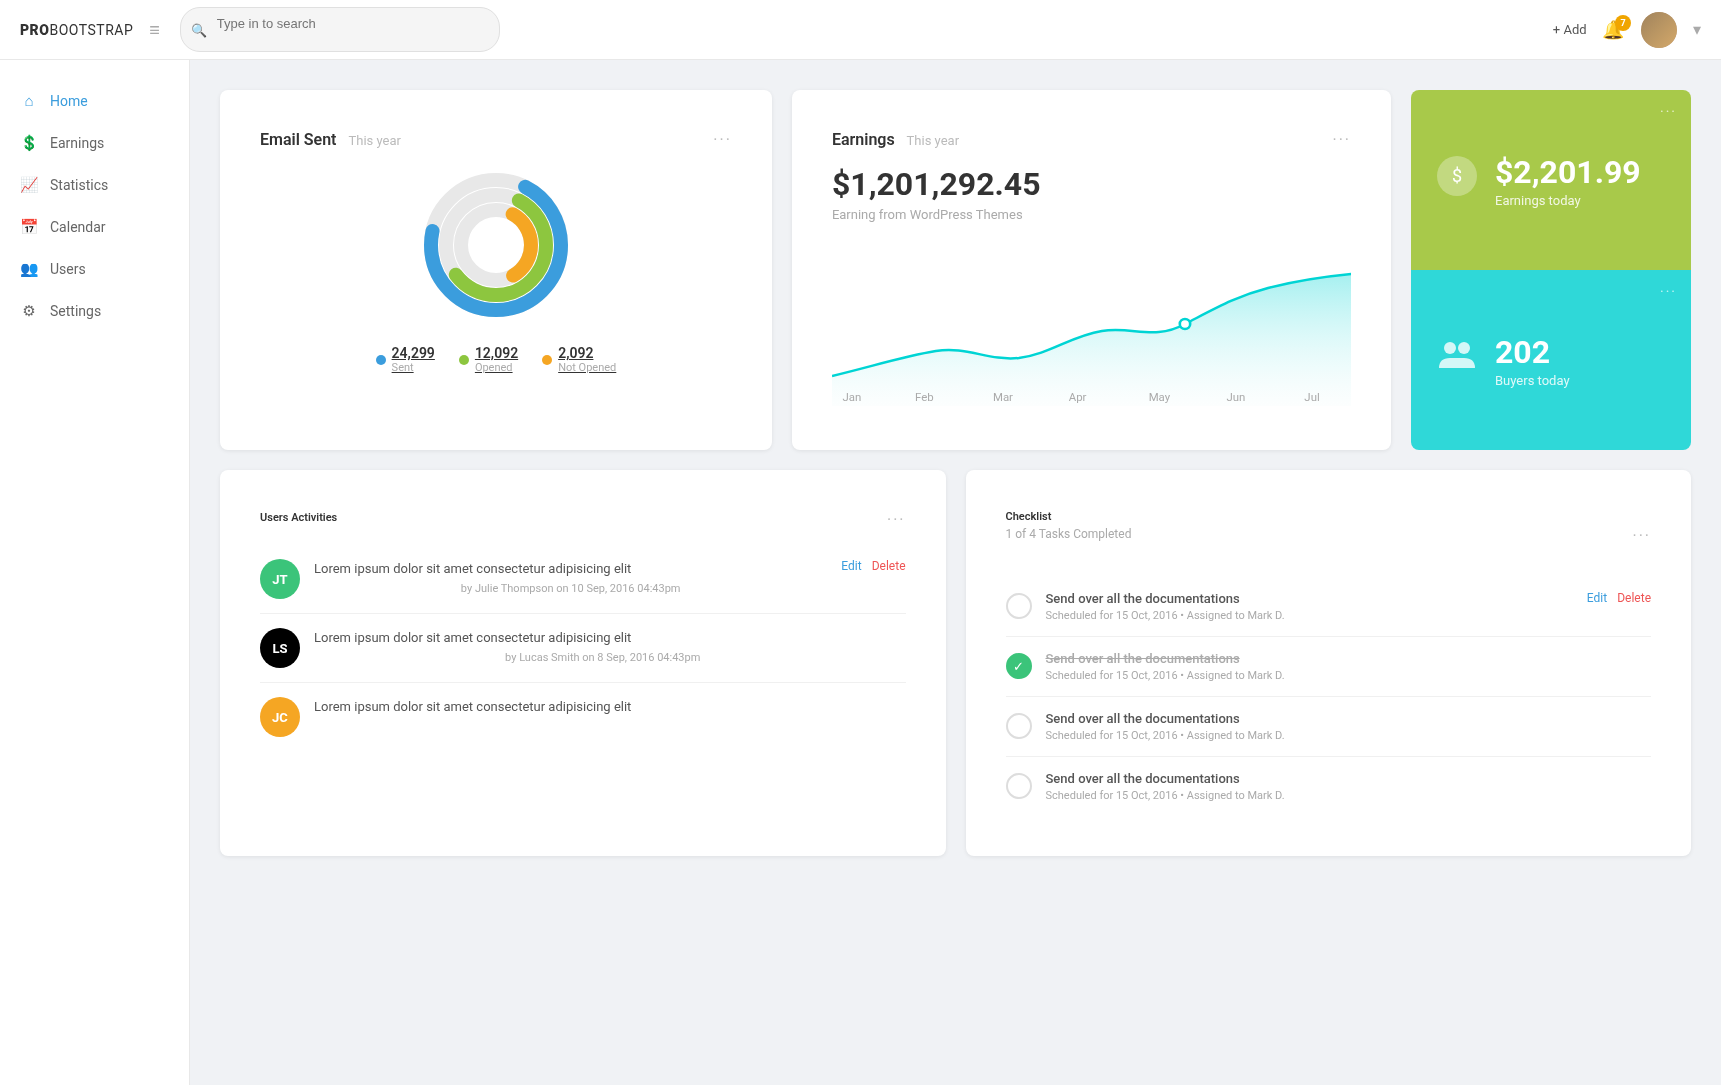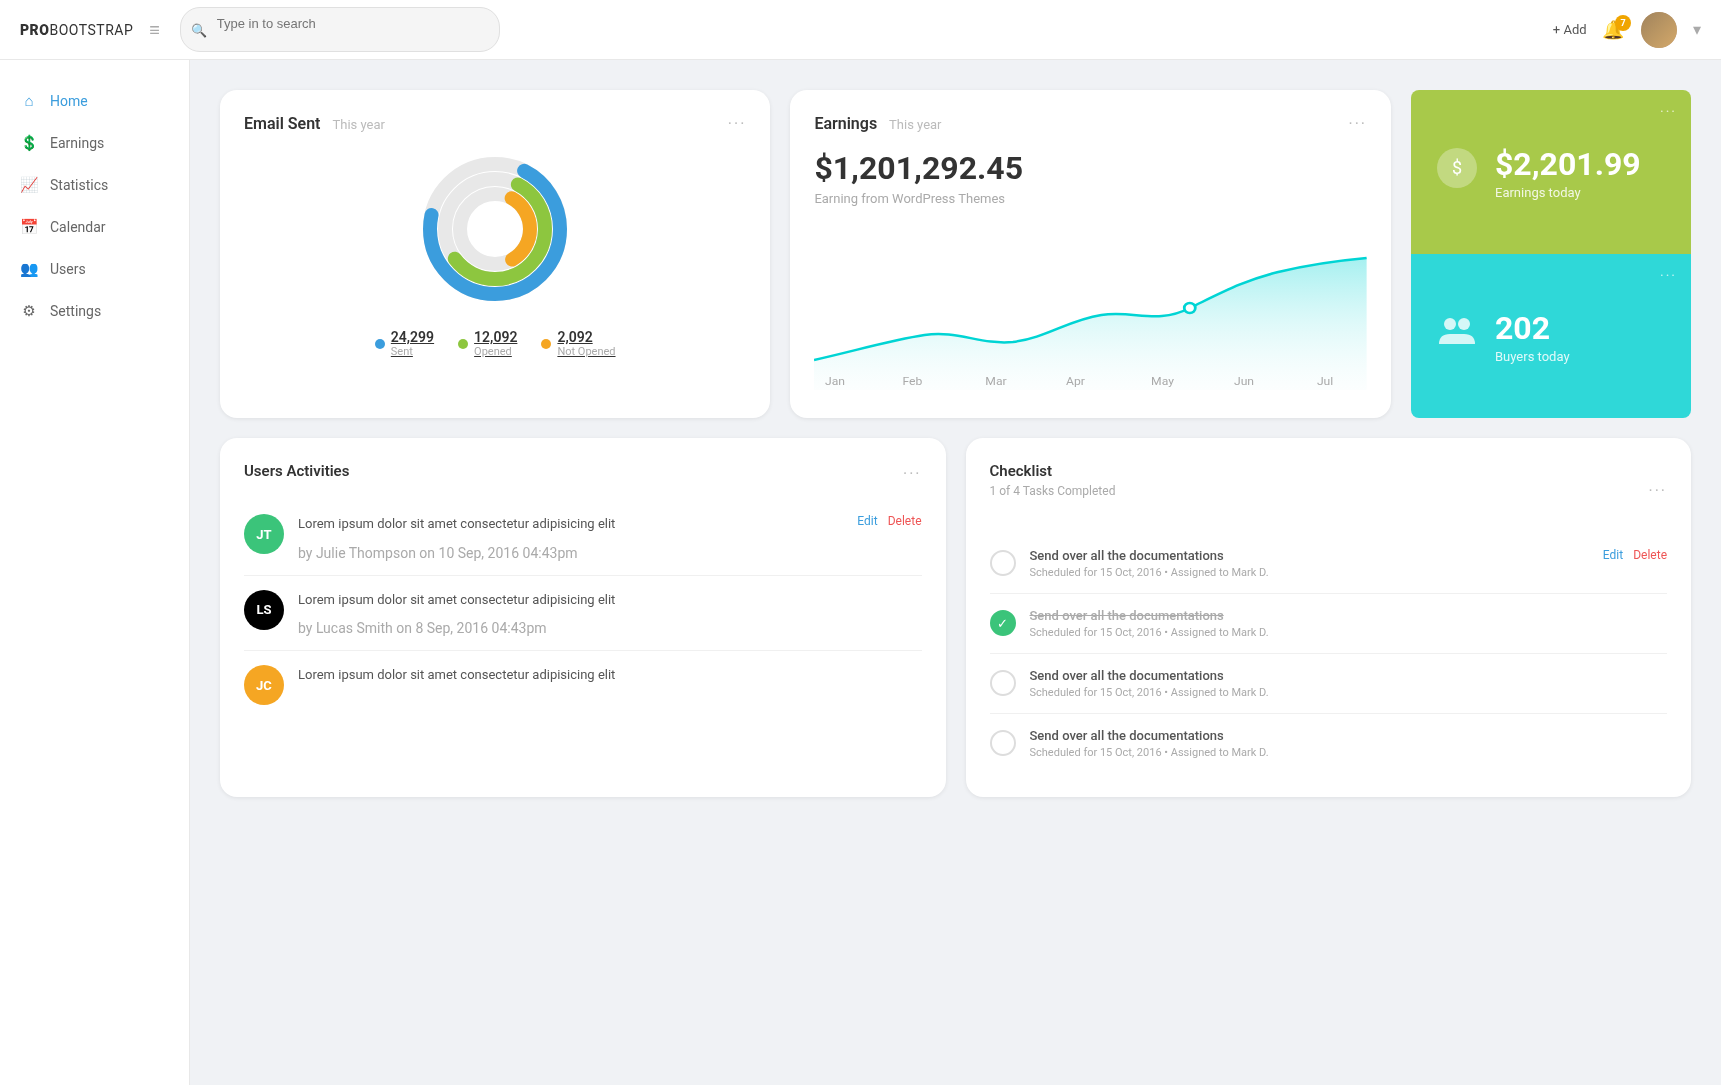--- a/index.html
+++ b/index.html
@@ -50,21 +50,21 @@
     .sidebar-item.active { color: #3b9ddd; }
     .sidebar-item .s-icon { width: 18px; text-align: center; font-size: 15px; }
 
     
     .main { margin-left: 190px; padding: 30px; flex: 1; min-height: calc(100vh - 60px); }
 
     
     .cards-row { display: flex; gap: 20px; margin-bottom: 20px; }
 
     .card {
-      background: #fff; border-radius: 17px; padding: 24px;
+      background: #fff; border-radius: 8px; padding: 40px;
       box-shadow: 0 1px 4px rgba(0,0,0,0.08);
     }
 
     .card-email { flex: 1; }
     .card-earnings { flex: 1.1; }
     .card-side { display: flex; flex-direction: column; gap: 0; width: 280px; }
 
     .card-header { display: flex; align-items: center; justify-content: space-between; margin-bottom: 16px; }
     .card-title { font-size: 16px; font-weight: 600; color: #333; }
     .card-subtitle { font-size: 13px; color: #bbb; margin-left: 8px; font-weight: 400; }
@@ -96,30 +96,30 @@
     .stat-icon { font-size: 36px; color: rgba(255,255,255,0.85); }
     .stat-val { font-size: 32px; font-weight: 700; color: #fff; }
     .stat-lbl { font-size: 13px; color: rgba(255,255,255,0.85); margin-top: 2px; }
     .stat-more { position: absolute; top: 14px; right: 14px; color: rgba(255,255,255,0.7); font-size: 14px; letter-spacing: 2px; cursor: pointer; }
 
     
     .cards-row2 { display: flex; gap: 20px; }
     .card-activity { flex: 1; }
     .card-checklist { flex: 1; }
 
-    .section-title { font-size: 15px; font-weight: 600; color: #333; margin-bottom: 4px; }
+    .section-title { font-size: 11px; font-weight: 600; color: #333; margin-bottom: 4px; }
     .section-sub { font-size: 12px; color: #aaa; margin-bottom: 20px; }
 
     
     .activity-item { display: flex; align-items: flex-start; gap: 14px; padding: 14px 0; border-bottom: 1px solid #f0f0f0; }
     .activity-item:last-child { border-bottom: none; }
     .activity-avatar { width: 40px; height: 40px; border-radius: 50%; display: flex; align-items: center; justify-content: center; font-size: 13px; font-weight: 700; color: #fff; flex-shrink: 0; }
     .activity-body { flex: 1; }
     .activity-text { font-size: 13px; color: #555; line-height: 1.5; }
-    .activity-meta { font-size: 14px; color: #aaa; margin-top: 11px; }
+    .activity-meta { font-size: 11px; color: #aaa; margin-top: 3px; text-align: center; }
     .activity-actions { display: flex; gap: 10px; align-items: center; }
     .action-link { font-size: 12px; color: #3b9ddd; cursor: pointer; }
 
     
     .check-item { display: flex; align-items: flex-start; gap: 14px; padding: 14px 0; border-bottom: 1px solid #f0f0f0; }
     .check-item:last-child { border-bottom: none; }
     .check-circle {
       width: 26px; height: 26px; border-radius: 50%; border: 2px solid #ddd;
       flex-shrink: 0; display: flex; align-items: center; justify-content: center;
       cursor: pointer; margin-top: 2px;

